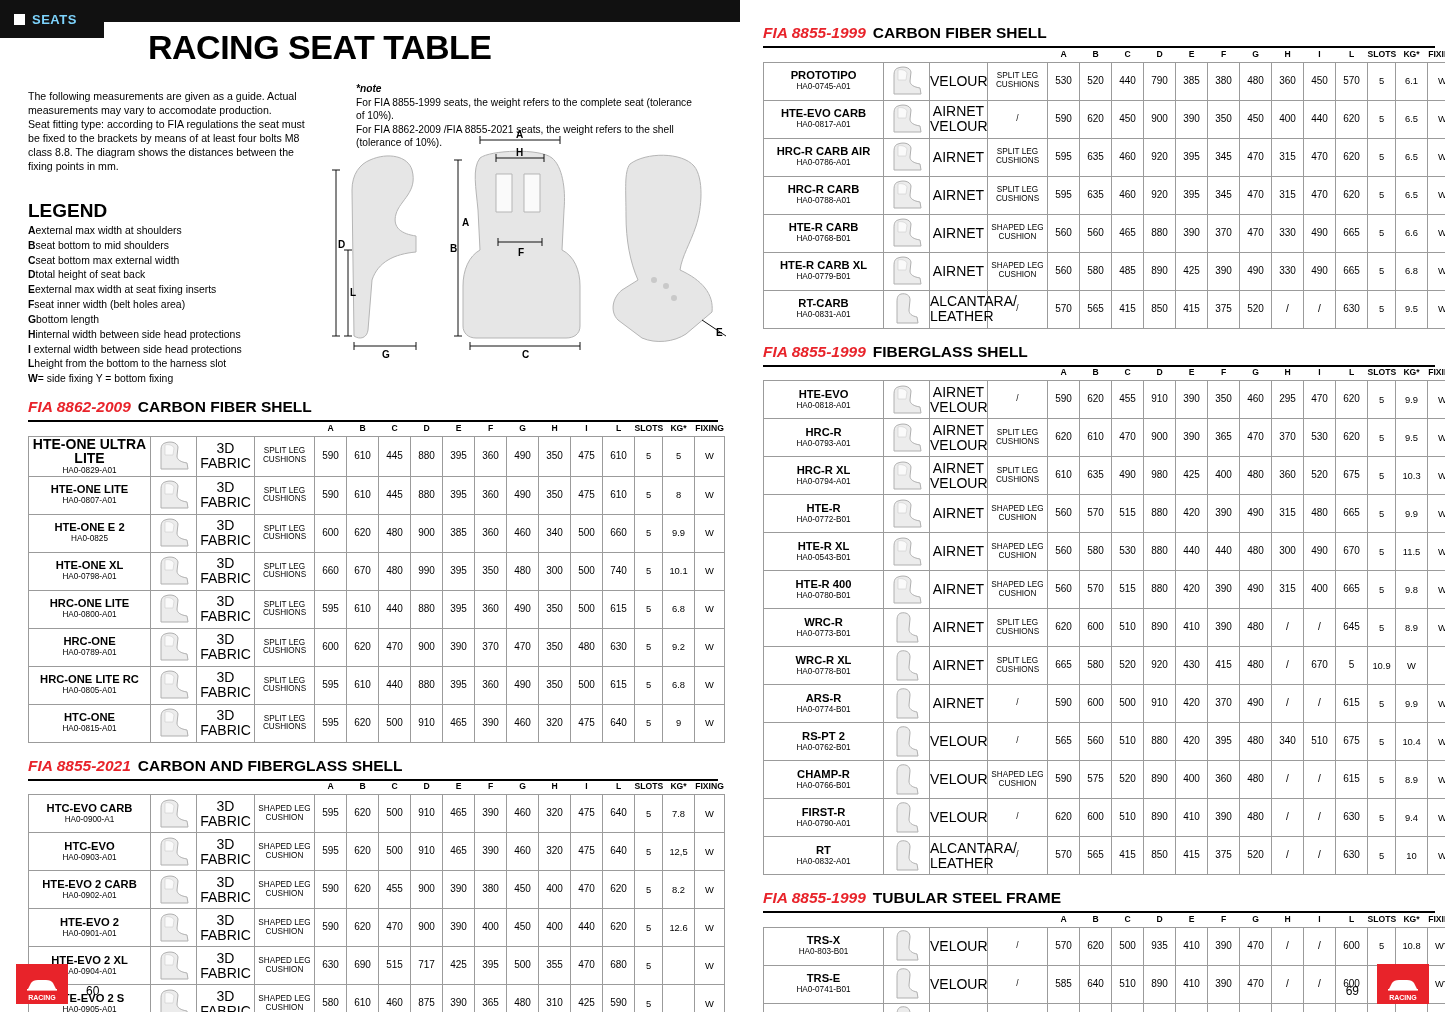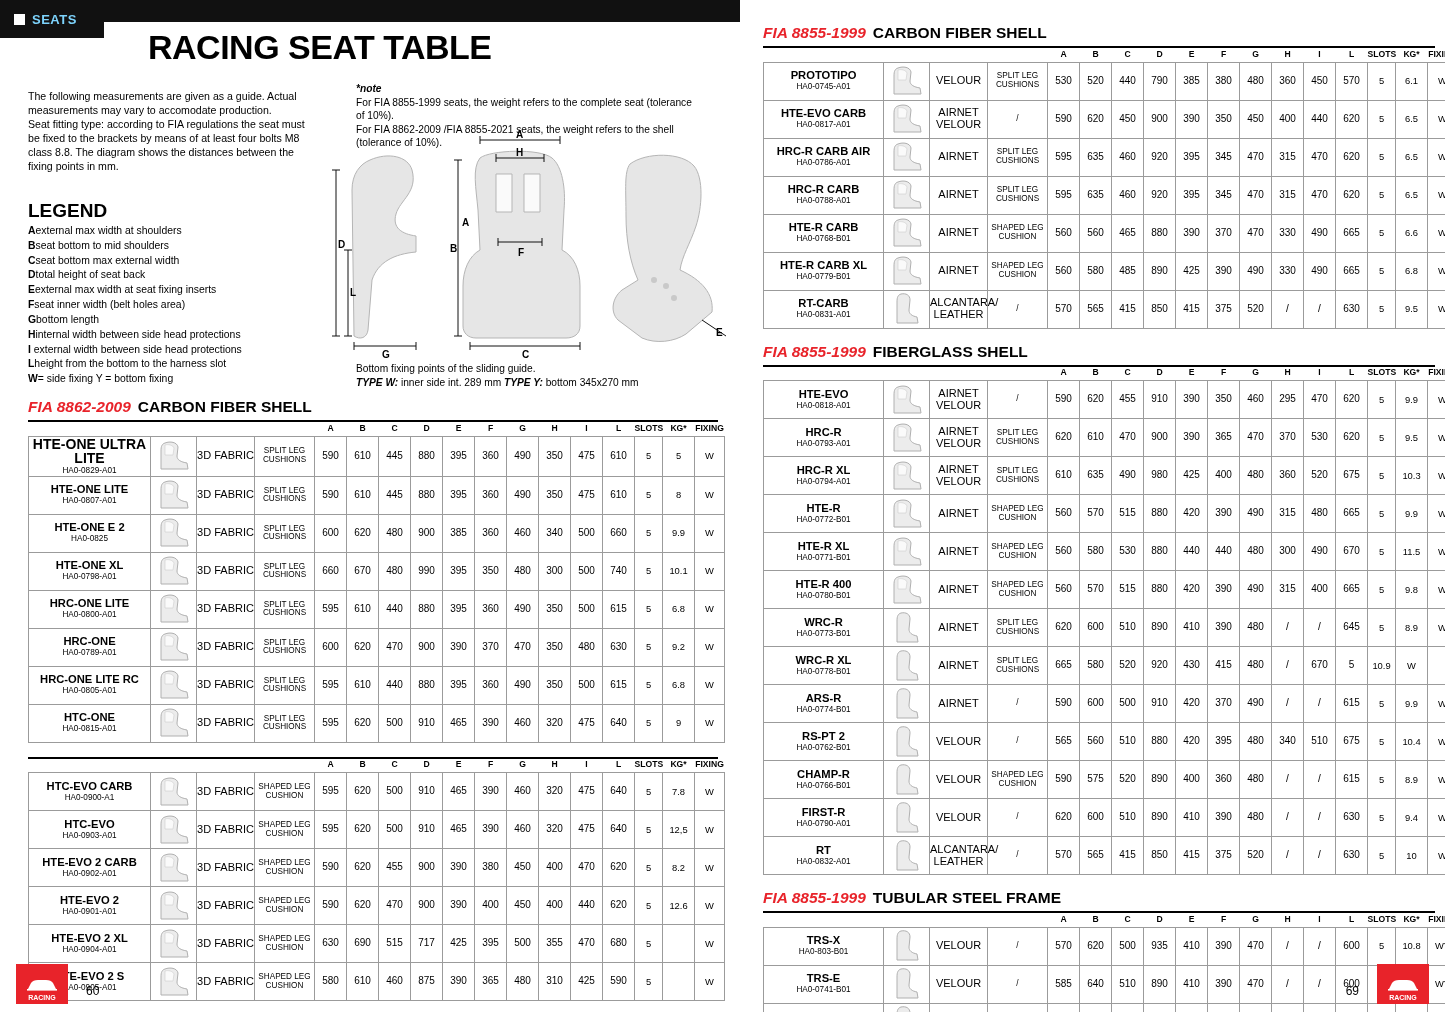--- a/index.html
+++ b/index.html
@@ -83,21 +83,21 @@
   }
   table.spec thead th {
     border:none; font-size:8.6px; font-weight:bold; height:14px;
     padding-bottom:1px;
   }
   table.spec tbody tr { height:38px; }
   td.name {
     text-align:center; font-weight:bold; font-size:11.2px; padding:2px 2px;
   }
   td.name .code { display:block; font-weight:normal; font-size:8.2px; margin-top:1px; }
-  td.mat { font-size:11px; text-transform:uppercase; }
+  td.mat { font-size:14px; text-transform:uppercase; }
   td.cus { font-size:8.2px; text-transform:uppercase; }
   td.pic { padding:0; }
   td.pic svg { display:block; margin:0 auto; }
   td.num { font-size:10px; }
   td.w { font-size:9.4px; }
   .badge {
     position:absolute; bottom:8px; width:52px; height:40px; background:#e8232a;
     display:flex; flex-direction:column; align-items:center; justify-content:flex-end;
     color:#fff; font-size:7px; font-weight:bold; padding-bottom:3px;
   }
@@ -190,26 +190,20 @@
         <text x="186" y="26">H</text>
         <text x="188" y="126">F</text>
         <text x="52" y="228">G</text>
         <text x="192" y="228">C</text>
         <text x="132" y="96">A</text>
         <text x="386" y="206">E</text>
       </g>
     </svg>
   </div>
 
-  <div class="diagram-caption">
-    <div>Bottom fixing points of the sliding guide.</div>
-    <div>
-      <i>TYPE W:</i><span> inner side int. 289 mm </span><i>TYPE Y:</i><span> bottom 345x270 mm</span>
-    </div>
-  </div>
 
   <div class="col-left">
     <div id="left-tables" style="position:absolute; left:28px; top:398px; width:690px;">
         <div style="margin-bottom: 14px;">
           <div class="sec-head">
             <span class="fia">FIA 8862-2009</span>
             <span class="nm">CARBON FIBER SHELL</span>
           </div>
           <div class="rule"></div>
           <table class="spec">
@@ -443,20 +437,24 @@
                 <td class="num">475</td>
                 <td class="num">640</td>
                 <td class="w">5</td>
                 <td class="w">9</td>
                 <td class="w">W</td>
               </tr>
             </tbody>
           </table>
         </div>
         <div style="margin-bottom: 14px;">
+          <div class="sec-head">
+            <span class="fia">FIA 8855-2021</span>
+            <span class="nm">CARBON AND FIBERGLASS SHELL</span>
+          </div>
           <div class="rule"></div>
           <table class="spec">
             <colgroup>
               <col style="width: 122px;">
               <col style="width: 46px;">
               <col style="width: 58px;">
               <col style="width: 60px;">
               <col style="width: 32px;">
               <col style="width: 32px;">
               <col style="width: 32px;">
@@ -1001,21 +999,21 @@
                 <td class="num">390</td>
                 <td class="num">490</td>
                 <td class="num">315</td>
                 <td class="num">480</td>
                 <td class="num">665</td>
                 <td class="w">5</td>
                 <td class="w">9.9</td>
                 <td class="w">W</td>
               </tr>
               <tr>
-                <td class="name"><span>HTE-R XL</span><span class="code">HA0-0771-B01</span></td>
+                <td class="name"><span>HTE-R XL</span><span class="code">HA0-0543-B01</span></td>
                 <td class="pic">
                   <svg width="34" height="32" viewBox="0 0 34 32">
                     <path d="M8 3 C13 1 20 2 21 7 L20 16 C20 20 24 22 30 23 L31 29 L4 29 L4 11 C4 6 5 4 8 3 Z" fill="#ececec" stroke="#b0b0b0" stroke-width="1"></path>
                     <path d="M8 5 C11 4 16 5 17 8 L16 15 L8 15 Z" fill="#fafafa" stroke="#cfcfcf" stroke-width="0.6"></path>
                   </svg>
                 </td>
                 <td class="mat">AIRNET</td>
                 <td class="cus">SHAPED LEG CUSHION</td>
                 <td class="num">560</td>
                 <td class="num">580</td>

